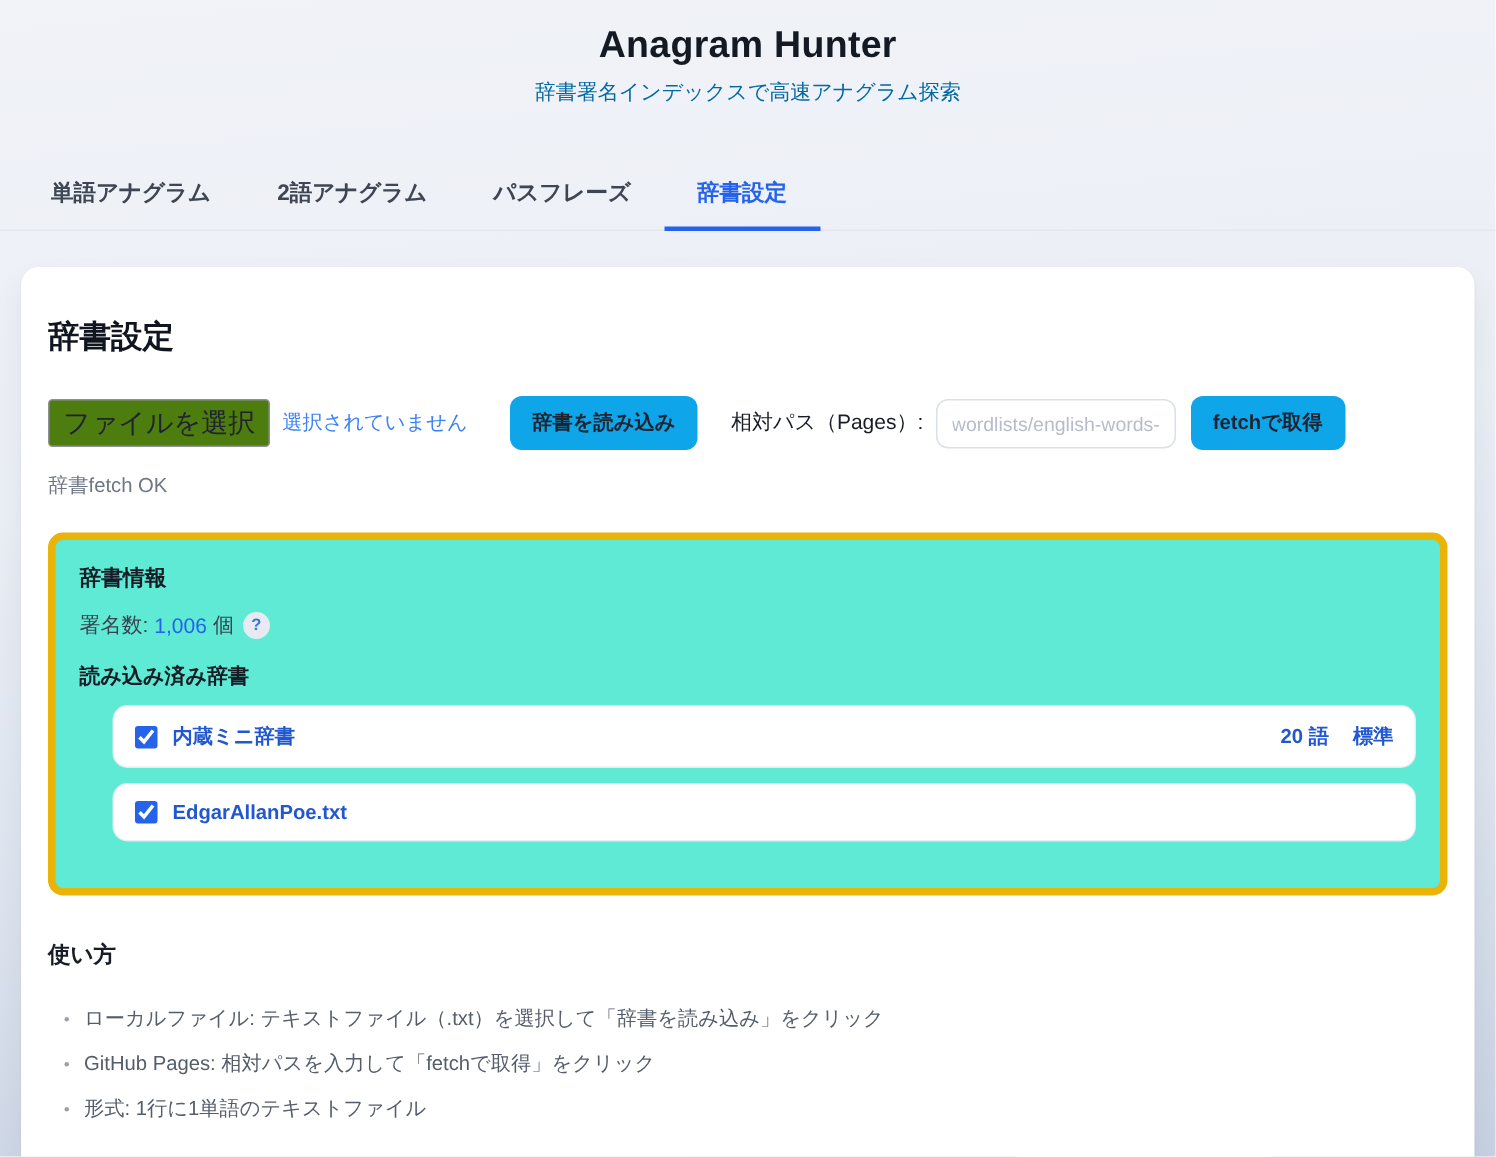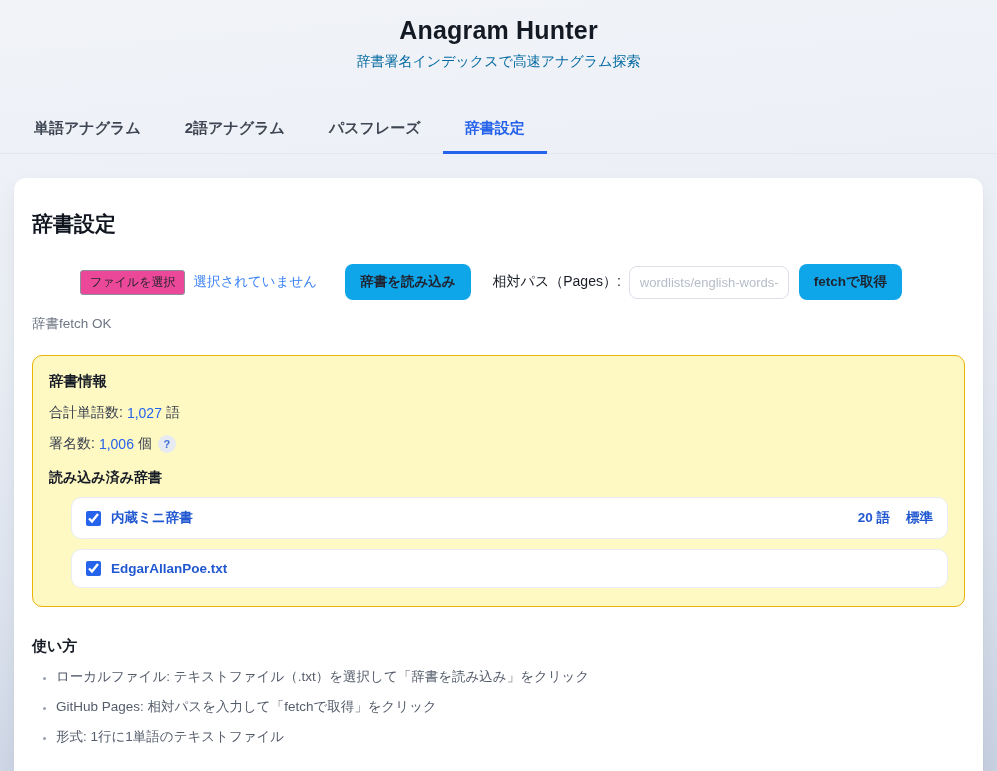--- a/index.html
+++ b/index.html
@@ -33,22 +33,22 @@
   .card {
     background: #ffffff; margin: 24px 14px 0; border-radius: 12px;
     box-shadow: 0 1px 2px rgba(16,24,40,.05), 0 10px 22px rgba(16,24,40,.06);
     padding: 22px 18px 24px; min-height: 558px;
   }
   .panel-heading { font-size: 21px; font-weight: 700; color: #10151f; margin: 10px 0 26px; }
 
   
   .controls { display: flex; align-items: center; }
   .file-btn {
-    background: #ec4899; border: 1px solid #8d9099; border-radius: 3px;
-    padding: 3px 9px; font-size: 12px; color: #20242c; cursor: pointer; white-space: nowrap; margin-left: 48px;
+    background: #4d7c0f; border: 1px solid #8d9099; border-radius: 3px;
+    padding: 3px 9px; font-size: 18px; color: #20242c; cursor: pointer; white-space: nowrap;
   }
   .file-status { font-size: 13.5px; color: #3b82f6; margin-left: 8px; white-space: nowrap; }
   .btn-gray {
     background: #0ea5e9; border: none; border-radius: 8px;
     padding: 9px 15px; font-size: 13.5px; font-weight: 700; color: #1f2430;
     cursor: pointer; white-space: nowrap;
     font-family: "Liberation Sans", "DejaVu Sans", sans-serif;
   }
   .load-btn { margin-left: 28px; }
   .path-label { font-size: 14px; color: #171c26; margin-left: 22px; white-space: nowrap; }
@@ -57,22 +57,22 @@
     border: 1px solid #dadfe8; border-radius: 8px; font-size: 13px; color: #20242c;
     font-family: "Liberation Sans", "DejaVu Sans", sans-serif;
   }
   .path-input::placeholder { color: #b6bcc9; }
   .fetch-btn { margin-left: 10px; }
 
   .status-message { margin-top: 15px; font-size: 13.5px; color: #6f7684; }
 
   
   .info-box {
-    margin-top: 22px; background: #fef9c3; border: 1px solid #eab308;
-    border-radius: 10px; padding: 16px 16px 18px;
+    margin-top: 22px; background: #5eead4; border: 5px solid #eab308;
+    border-radius: 10px; padding: 16px 16px 31px;
   }
   .info-title { font-size: 14.5px; font-weight: 700; color: #171c26; }
   .stat-line { margin-top: 13px; font-size: 14px; color: #3a4150; display: flex; align-items: center; }
   .stat-value { color: #2563eb; margin: 0 4px; }
   .help-badge {
     display: inline-flex; align-items: center; justify-content: center;
     width: 18px; height: 18px; border-radius: 50%; background: #e7eaf0;
     color: #4171d6; font-size: 11px; font-weight: 700; margin-left: 6px; cursor: pointer;
   }
   .loaded-heading { margin-top: 16px; font-size: 14px; font-weight: 700; color: #171c26; }
@@ -88,21 +88,21 @@
   .dict-tag { font-size: 13.5px; font-weight: 600; color: #2158d0; white-space: nowrap; }
   .delete-btn {
     background: #ffffff; border: 1px solid #d6dae2; border-radius: 999px;
     padding: 5px 13px; font-size: 12.5px; font-weight: 700; color: #1f2430; cursor: pointer;
     font-family: "Liberation Sans", "DejaVu Sans", sans-serif;
   }
 
   
   .usage { margin-top: 30px; }
   .usage-heading { font-size: 15px; font-weight: 700; color: #171c26; }
-  .usage-list { margin-top: 12px; padding-left: 24px; }
+  .usage-list { margin-top: 24px; padding-left: 24px; }
   .usage-list li { font-size: 13.5px; color: #555d6b; margin-bottom: 12px; }
   .usage-list li::marker { color: #9aa1ad; font-size: 11px; }
 </style>
 </head>
 <body>
 
 <header class="app-header">
   <h1 class="app-title">Anagram Hunter</h1>
   <div class="app-subtitle">辞書署名インデックスで高速アナグラム探索</div>
 </header>
@@ -124,25 +124,20 @@
     <span class="path-label">相対パス（Pages）:</span>
     <input class="path-input" type="text" placeholder="wordlists/english-words-5k.txt" style="">
     <button class="btn-gray fetch-btn">fetchで取得</button>
   </div>
 
   <div class="status-message">辞書fetch OK</div>
 
   <section class="info-box">
     <div class="info-title">辞書情報</div>
 
-    <div class="stat-line">
-      <span>合計単語数:</span>
-      <span class="stat-value">1,027</span>
-      <span>語</span>
-    </div>
 
     <div class="stat-line">
       <span>署名数:</span>
       <span class="stat-value">1,006</span>
       <span>個</span>
       <span class="help-badge">?</span>
     </div>
 
     <div class="loaded-heading">読み込み済み辞書</div>
 

